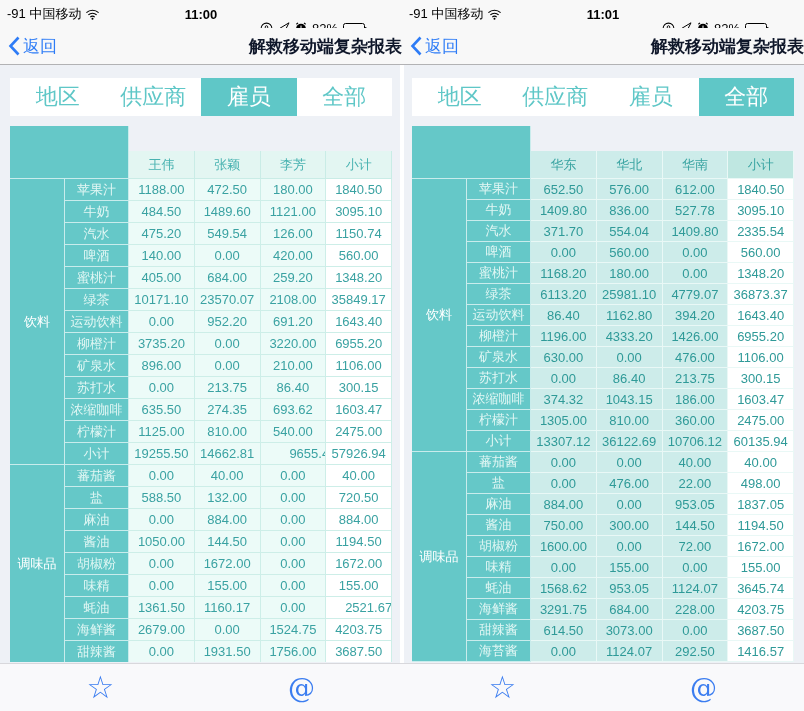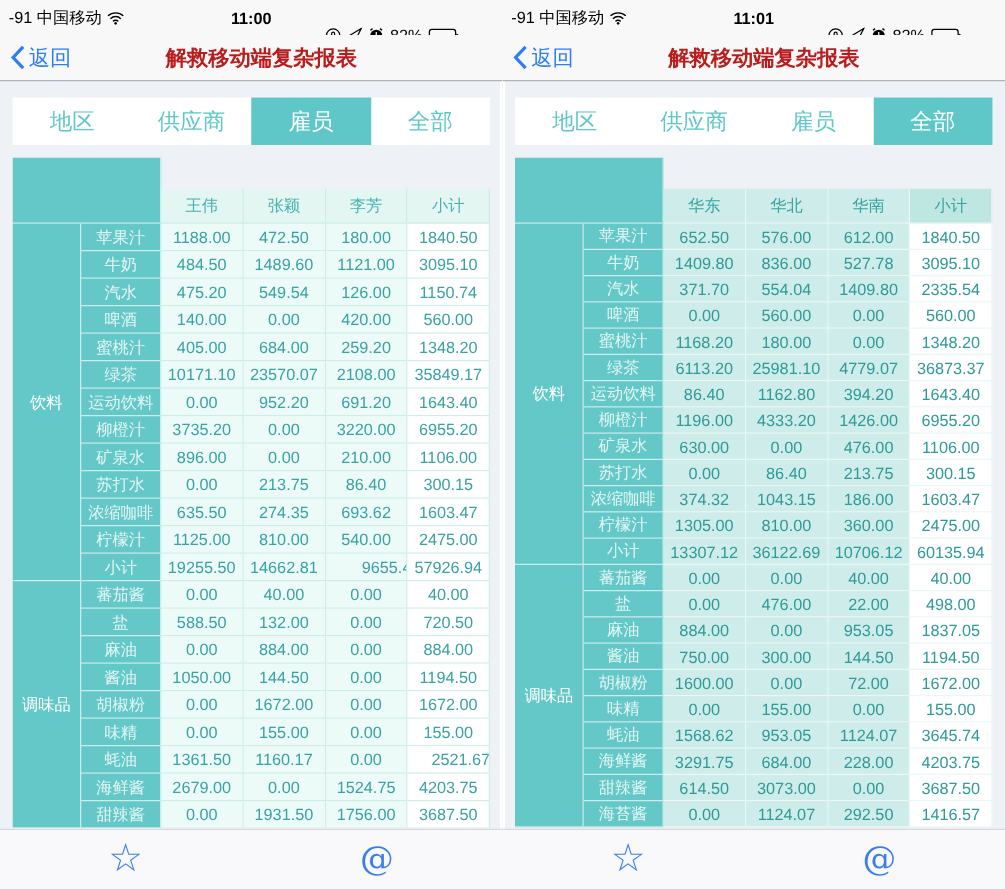--- a/index.html
+++ b/index.html
@@ -18,27 +18,27 @@
   .st-right { display:flex; align-items:center; gap:5px; width:135px; justify-content:flex-start;margin-top:28px; }
   .batt { width:22px; height:11px; border:1px solid #000; border-radius:2.5px; position:relative; padding:1px; }
   .batt::after { content:""; position:absolute; right:-3px; top:3px; width:2px; height:5px; background:#000; border-radius:0 2px 2px 0; }
   .batt-fill { height:100%; background:#000; border-radius:1px; }
 
   
   .nav { height:37px; background:#f8f8f8; border-bottom:1px solid #b2b2b4;
          display:flex; align-items:center; position:relative; }
   .nav-back { display:flex; align-items:center; gap:3px; color:#2e7cf6; font-size:17px;
               padding-left:8px; cursor:pointer; z-index:2; }
-  .nav-title { position:absolute; left:16px; right:0; text-align:center; font-size:17px;
-               font-weight:bold; color:#b91c1c; }
+  .nav-title { position:absolute; left:16px; right:0; text-align:right; font-size:17px;
+               font-weight:bold; color:#0f172a; }
 
   
   .tabbar { margin:13px 10px 10px 10px; height:38px; background:#ffffff; display:flex; }
   .tab { flex:1; display:flex; align-items:center; justify-content:center;
-         font-size:18px; color:#5fc7c7; cursor:pointer; }
+         font-size:22px; color:#5fc7c7; cursor:pointer; }
   .tab.selected { background:#5fc7c7; color:#ffffff; }
 
   
   .table-wrap { margin:0 10px; height:536px; overflow:hidden; }
   .rtable { display:grid; grid-template-columns:55px 64px 1fr 1fr 1fr 1fr;
             grid-template-rows:25px 28px; font-size:13px; }
   .cell { display:flex; align-items:center; justify-content:center; overflow:hidden; white-space:nowrap; }
   .c-teal { background:#65c8c8; border-right:1px solid rgba(255,255,255,.65);
             border-bottom:1px solid rgba(255,255,255,.65); }
   .c-corner { grid-column:1/3; grid-row:1/3; }

